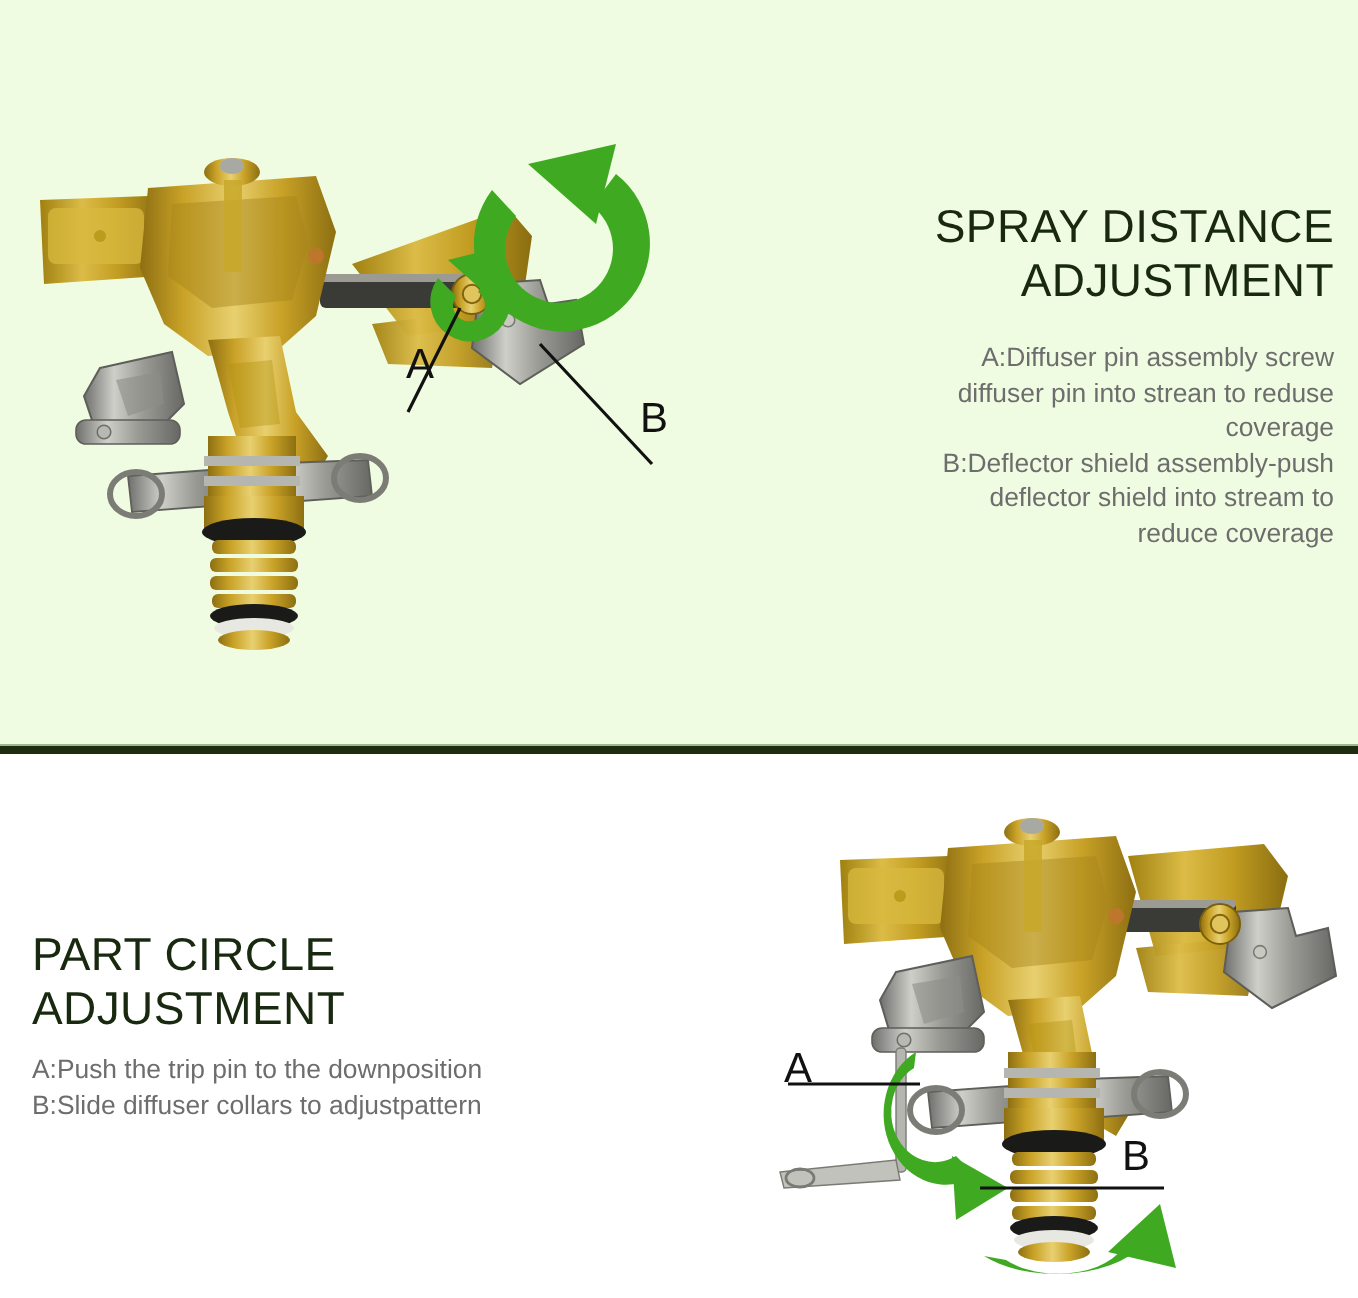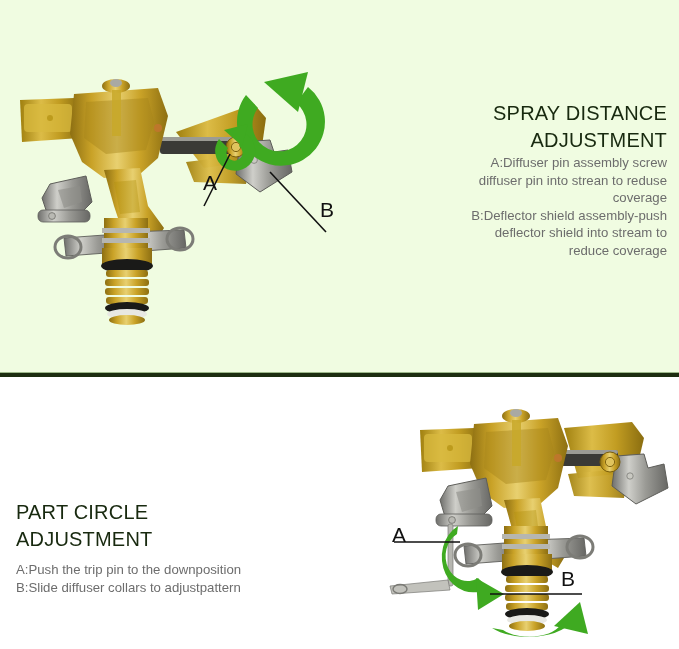--- a/index.html
+++ b/index.html
@@ -15,30 +15,30 @@
   
   .panel{position:absolute;left:0;width:679px;overflow:hidden;}
   #panel-top{top:0;height:372px;background:#f0fce1;}
   #divider{position:absolute;left:0;top:372px;width:679px;height:5px;
            background:#1d2d10;border-top:1px solid #9db88a;border-bottom:1px solid #cfe3bb;}
   #panel-bottom{top:377px;height:272px;background:#ffffff;}
 
   
   .txtblock{position:absolute;}
   .title{
-    color:#18290f;font-size:20px;line-height:27px;font-weight:400;
+    color:#18290f;font-size:23px;line-height:27px;font-weight:400;
     letter-spacing:.2px;margin:0;white-space:pre-line;
   }
   .body{
     color:#6d6d6d;font-size:13.2px;line-height:17.5px;font-weight:400;
     margin:0;white-space:pre-line;
   }
   #top-text{right:12px;top:100px;width:268px;text-align:right;}
-  #top-text .body{margin-top:0;}
-  #bottom-text{left:16px;top:499px;width:390px;text-align:left;}
+  #top-text .body{margin-top:16px;}
+  #bottom-text{left:16px;top:464px;width:390px;text-align:left;}
   #bottom-text .body{margin-top:8px;}
 
   
   .photo{position:absolute;}
   #photo-top{left:8px;top:42px;width:352px;height:290px;}
   #photo-bottom{left:382px;top:398px;width:292px;height:248px;}
   .photo svg{display:block;width:100%;height:100%;}
 
   
   .callout{position:absolute;color:#111;font-size:21px;line-height:21px;

